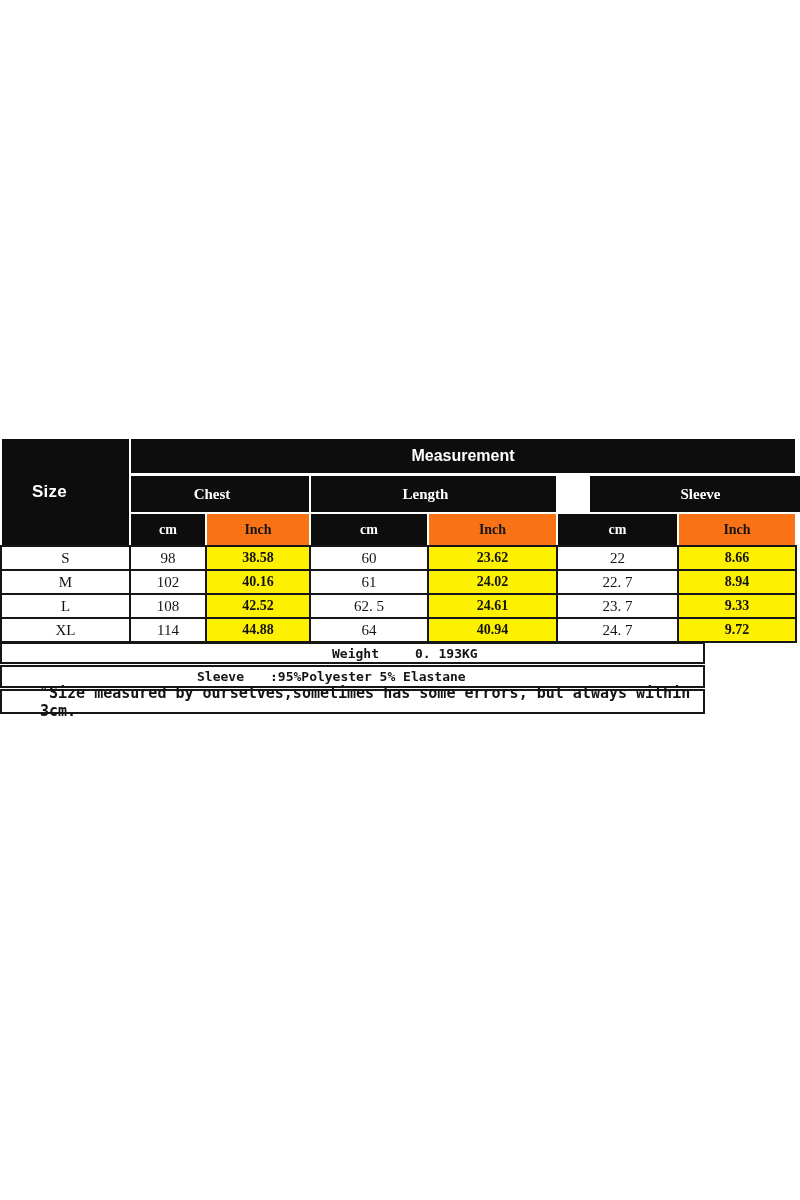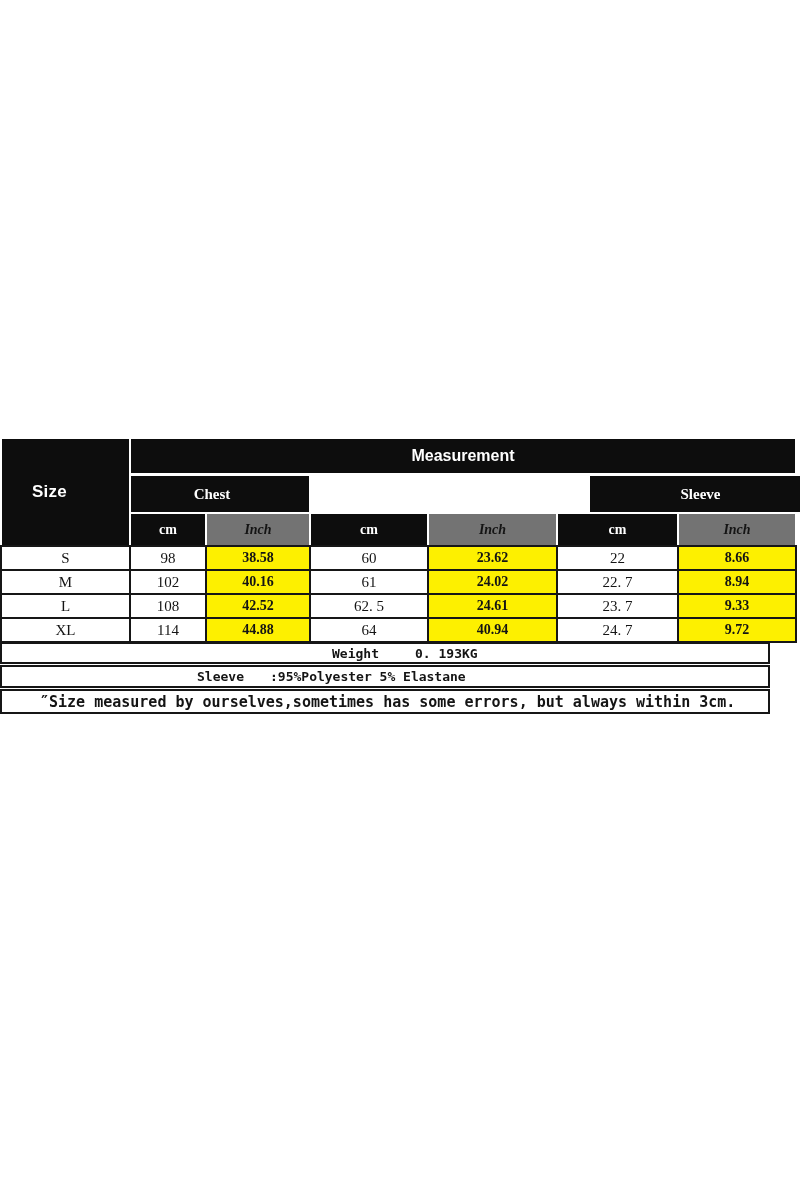--- a/index.html
+++ b/index.html
@@ -14,33 +14,33 @@
              padding-left:30px;font-weight:700;font-size:17px;letter-spacing:.2px;text-align:center;}
   .measurement-cell{left:131px;top:2px;width:664px;height:34px;font-weight:700;
              font-size:16px;}
   .group-row{top:39px;height:36px;font-family:"Liberation Serif",serif;font-weight:700;
              font-size:15px;padding-right:16px;}
   .chest-cell{left:131px;width:178px;}
   .length-cell{left:311px;width:245px;}
   .sleeve-cell{left:590px;width:237px;}
   .unit-row{top:77px;height:31px;font-family:"Liberation Serif",serif;font-weight:700;
              font-size:14px;}
-  .unit-yellow{background:#737373;color:#141414;font-style:italic;}
+  .unit-yellow{background:#f97316;color:#141414;}
   .u-cm1{left:131px;width:74px;} .u-in1{left:207px;width:102px;}
   .u-cm2{left:311px;width:116px;} .u-in2{left:429px;width:127px;}
   .u-cm3{left:558px;width:119px;} .u-in3{left:679px;width:116px;}
 
   .grid{position:absolute;left:0;top:108px;width:797px;box-sizing:border-box;
         display:grid;grid-template-columns:127px 74px 102px 116px 127px 119px 116px;
         grid-auto-rows:22px;gap:2px;padding:2px;background:#161616;}
   .dcell{background:#ffffff;display:flex;align-items:center;justify-content:center;
          font-family:"Liberation Serif",serif;font-size:15px;color:#141414;}
   .dcell.inch{background:#fdf000;font-weight:700;font-size:14px;}
 
-  .wide-row{position:absolute;left:0;width:770px;box-sizing:border-box;
+  .wide-row{position:absolute;left:0;width:705px;box-sizing:border-box;
         border:2px solid #161616;background:#ffffff;display:flex;align-items:center;
         font-family:"DejaVu Sans Mono",monospace;font-weight:700;color:#141414;}
   .weight-row{top:205px;height:22px;font-size:13px;}
   .fabric-row{top:228px;height:23px;font-size:13px;}
   .note-row{top:252px;height:25px;font-size:15px;padding-left:38px;}
   .abs-label{position:absolute;}
   .w-label{left:330px;} .w-value{left:413px;}
   .f-label{left:195px;} .f-value{left:268px;}
 </style>
 </head>
@@ -51,20 +51,23 @@
 
     <div class="hcell size-cell">
       <span>Size</span>
     </div>
     <div class="hcell measurement-cell">
       <span>Measurement</span>
     </div>
 
     <div class="hcell group-row chest-cell">
       <span>Chest</span>
+    </div>
+    <div class="hcell group-row length-cell">
+      <span>Length</span>
     </div>
     <div class="hcell group-row sleeve-cell">
       <span>Sleeve</span>
     </div>
 
     <div class="hcell unit-row u-cm1">
       <span>cm</span>
     </div>
     <div class="hcell unit-row unit-yellow u-in1">
       <span>Inch</span>

